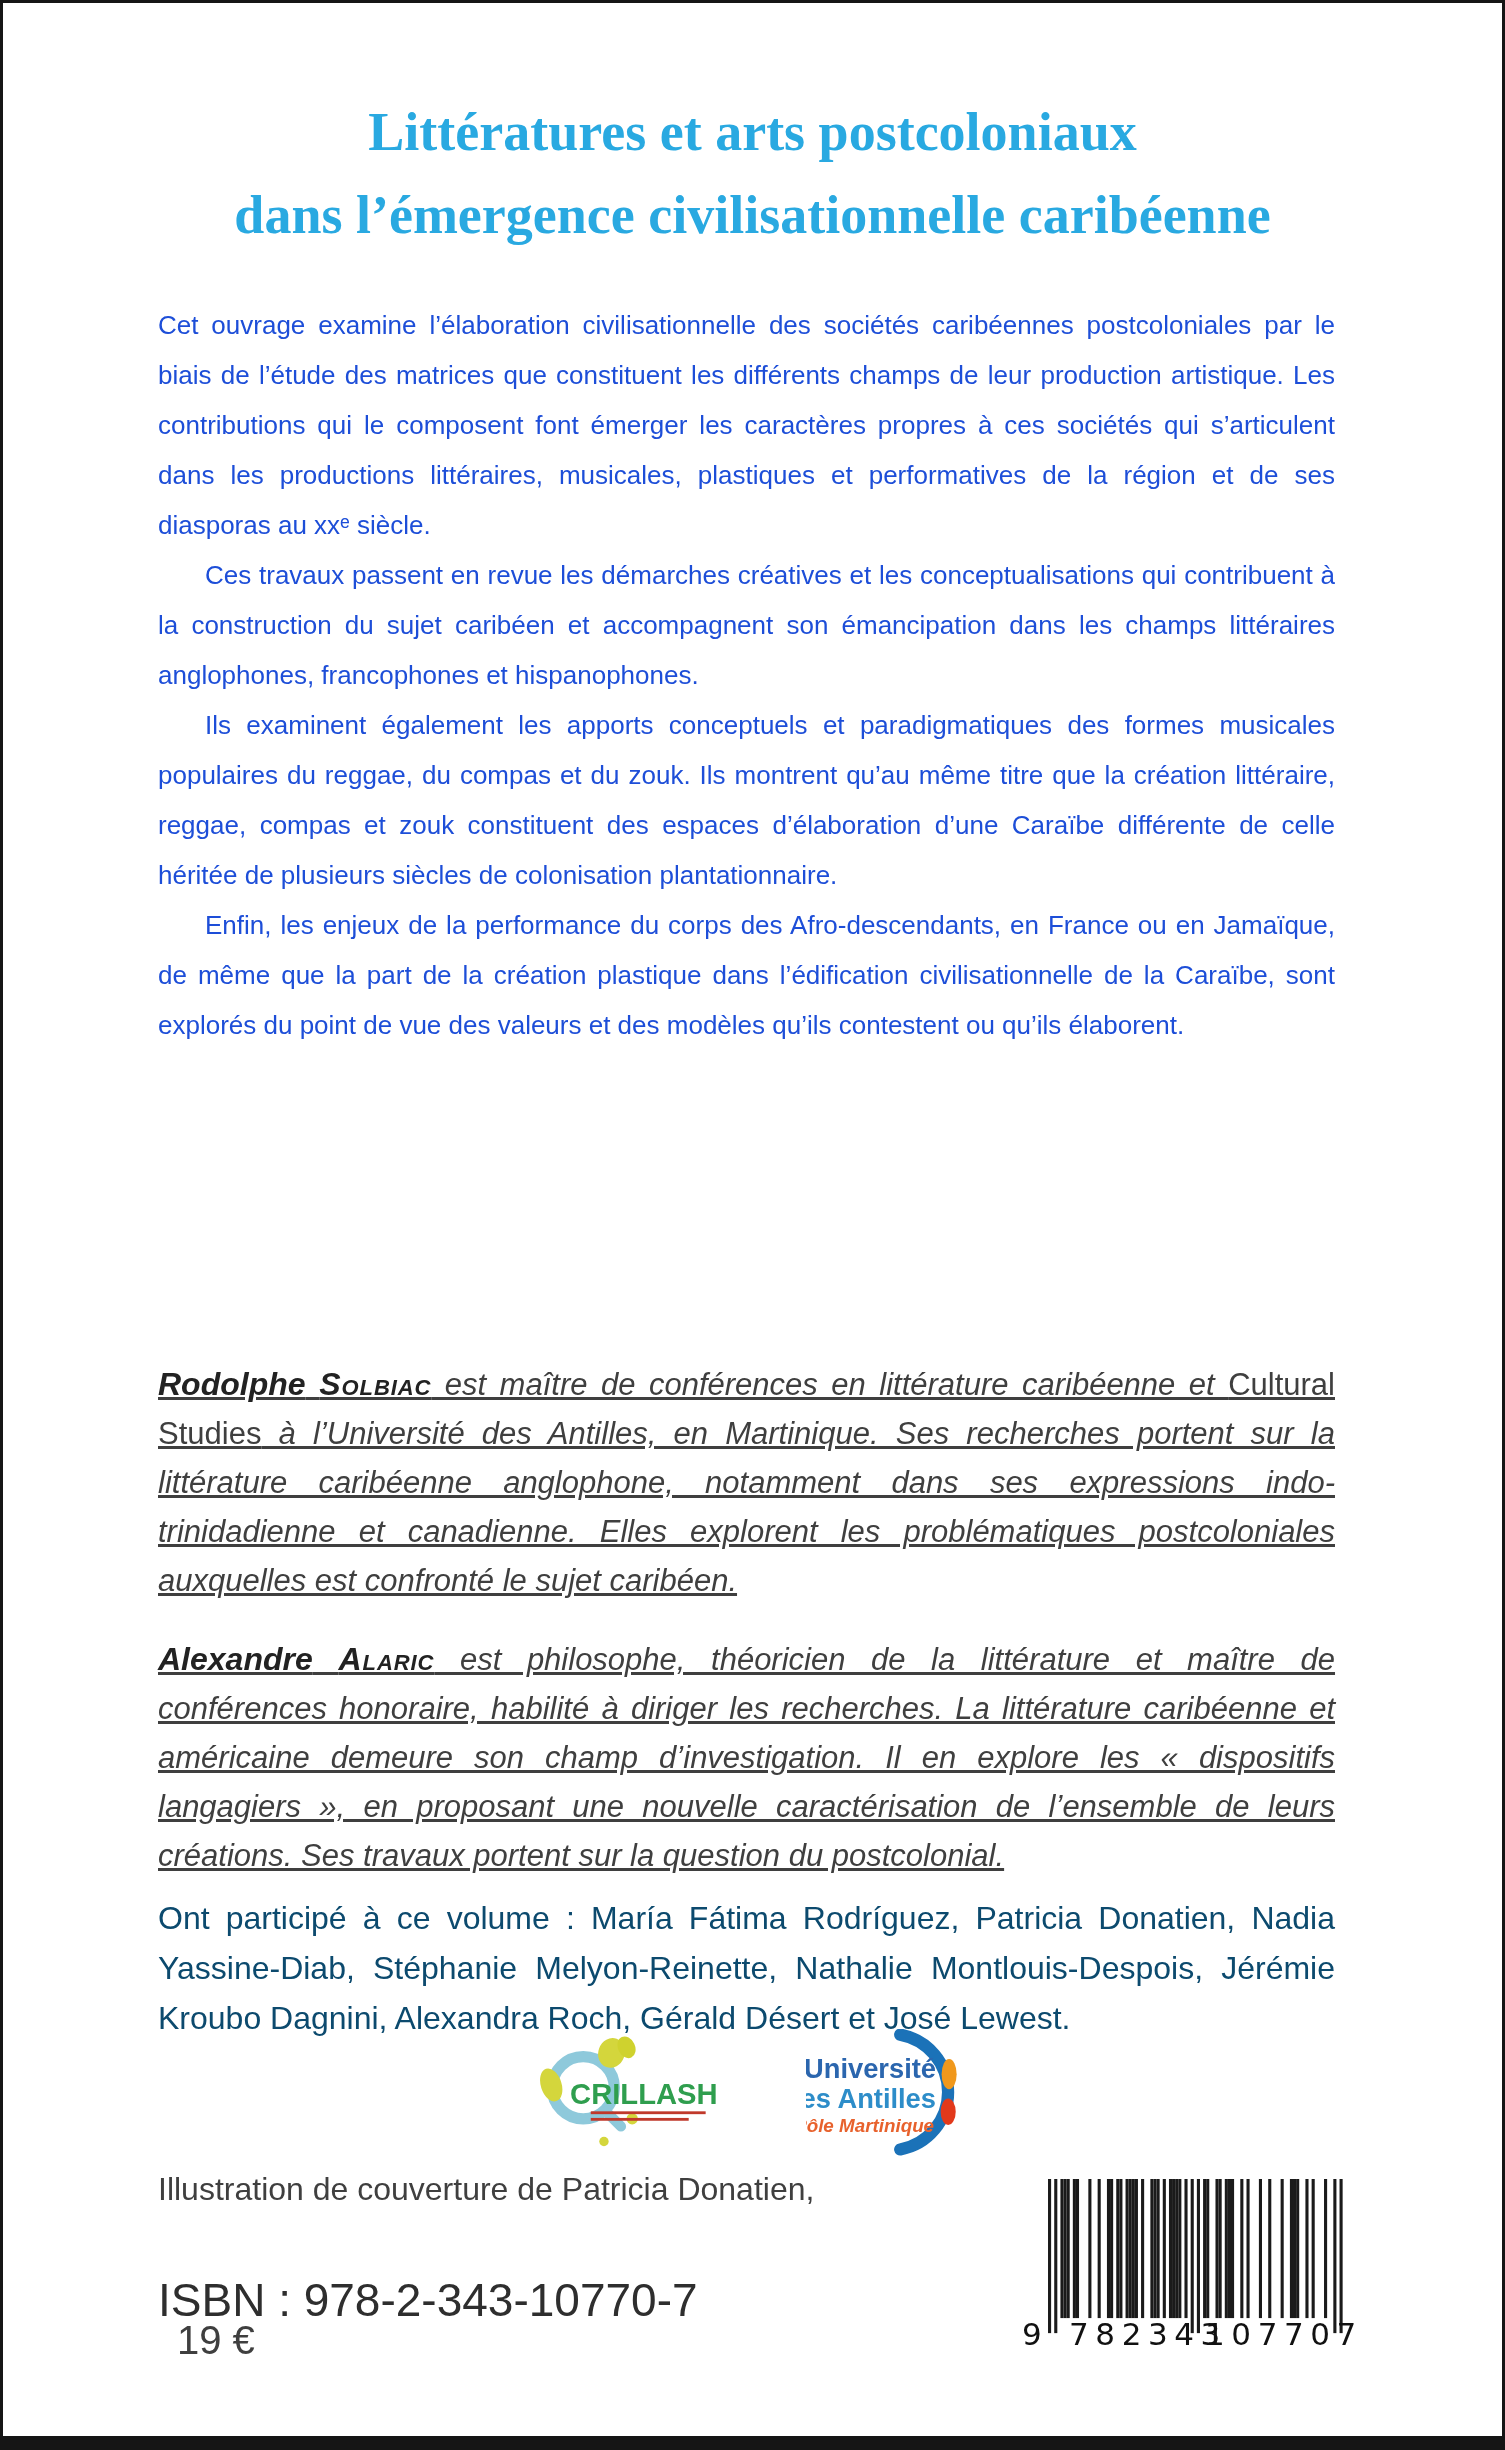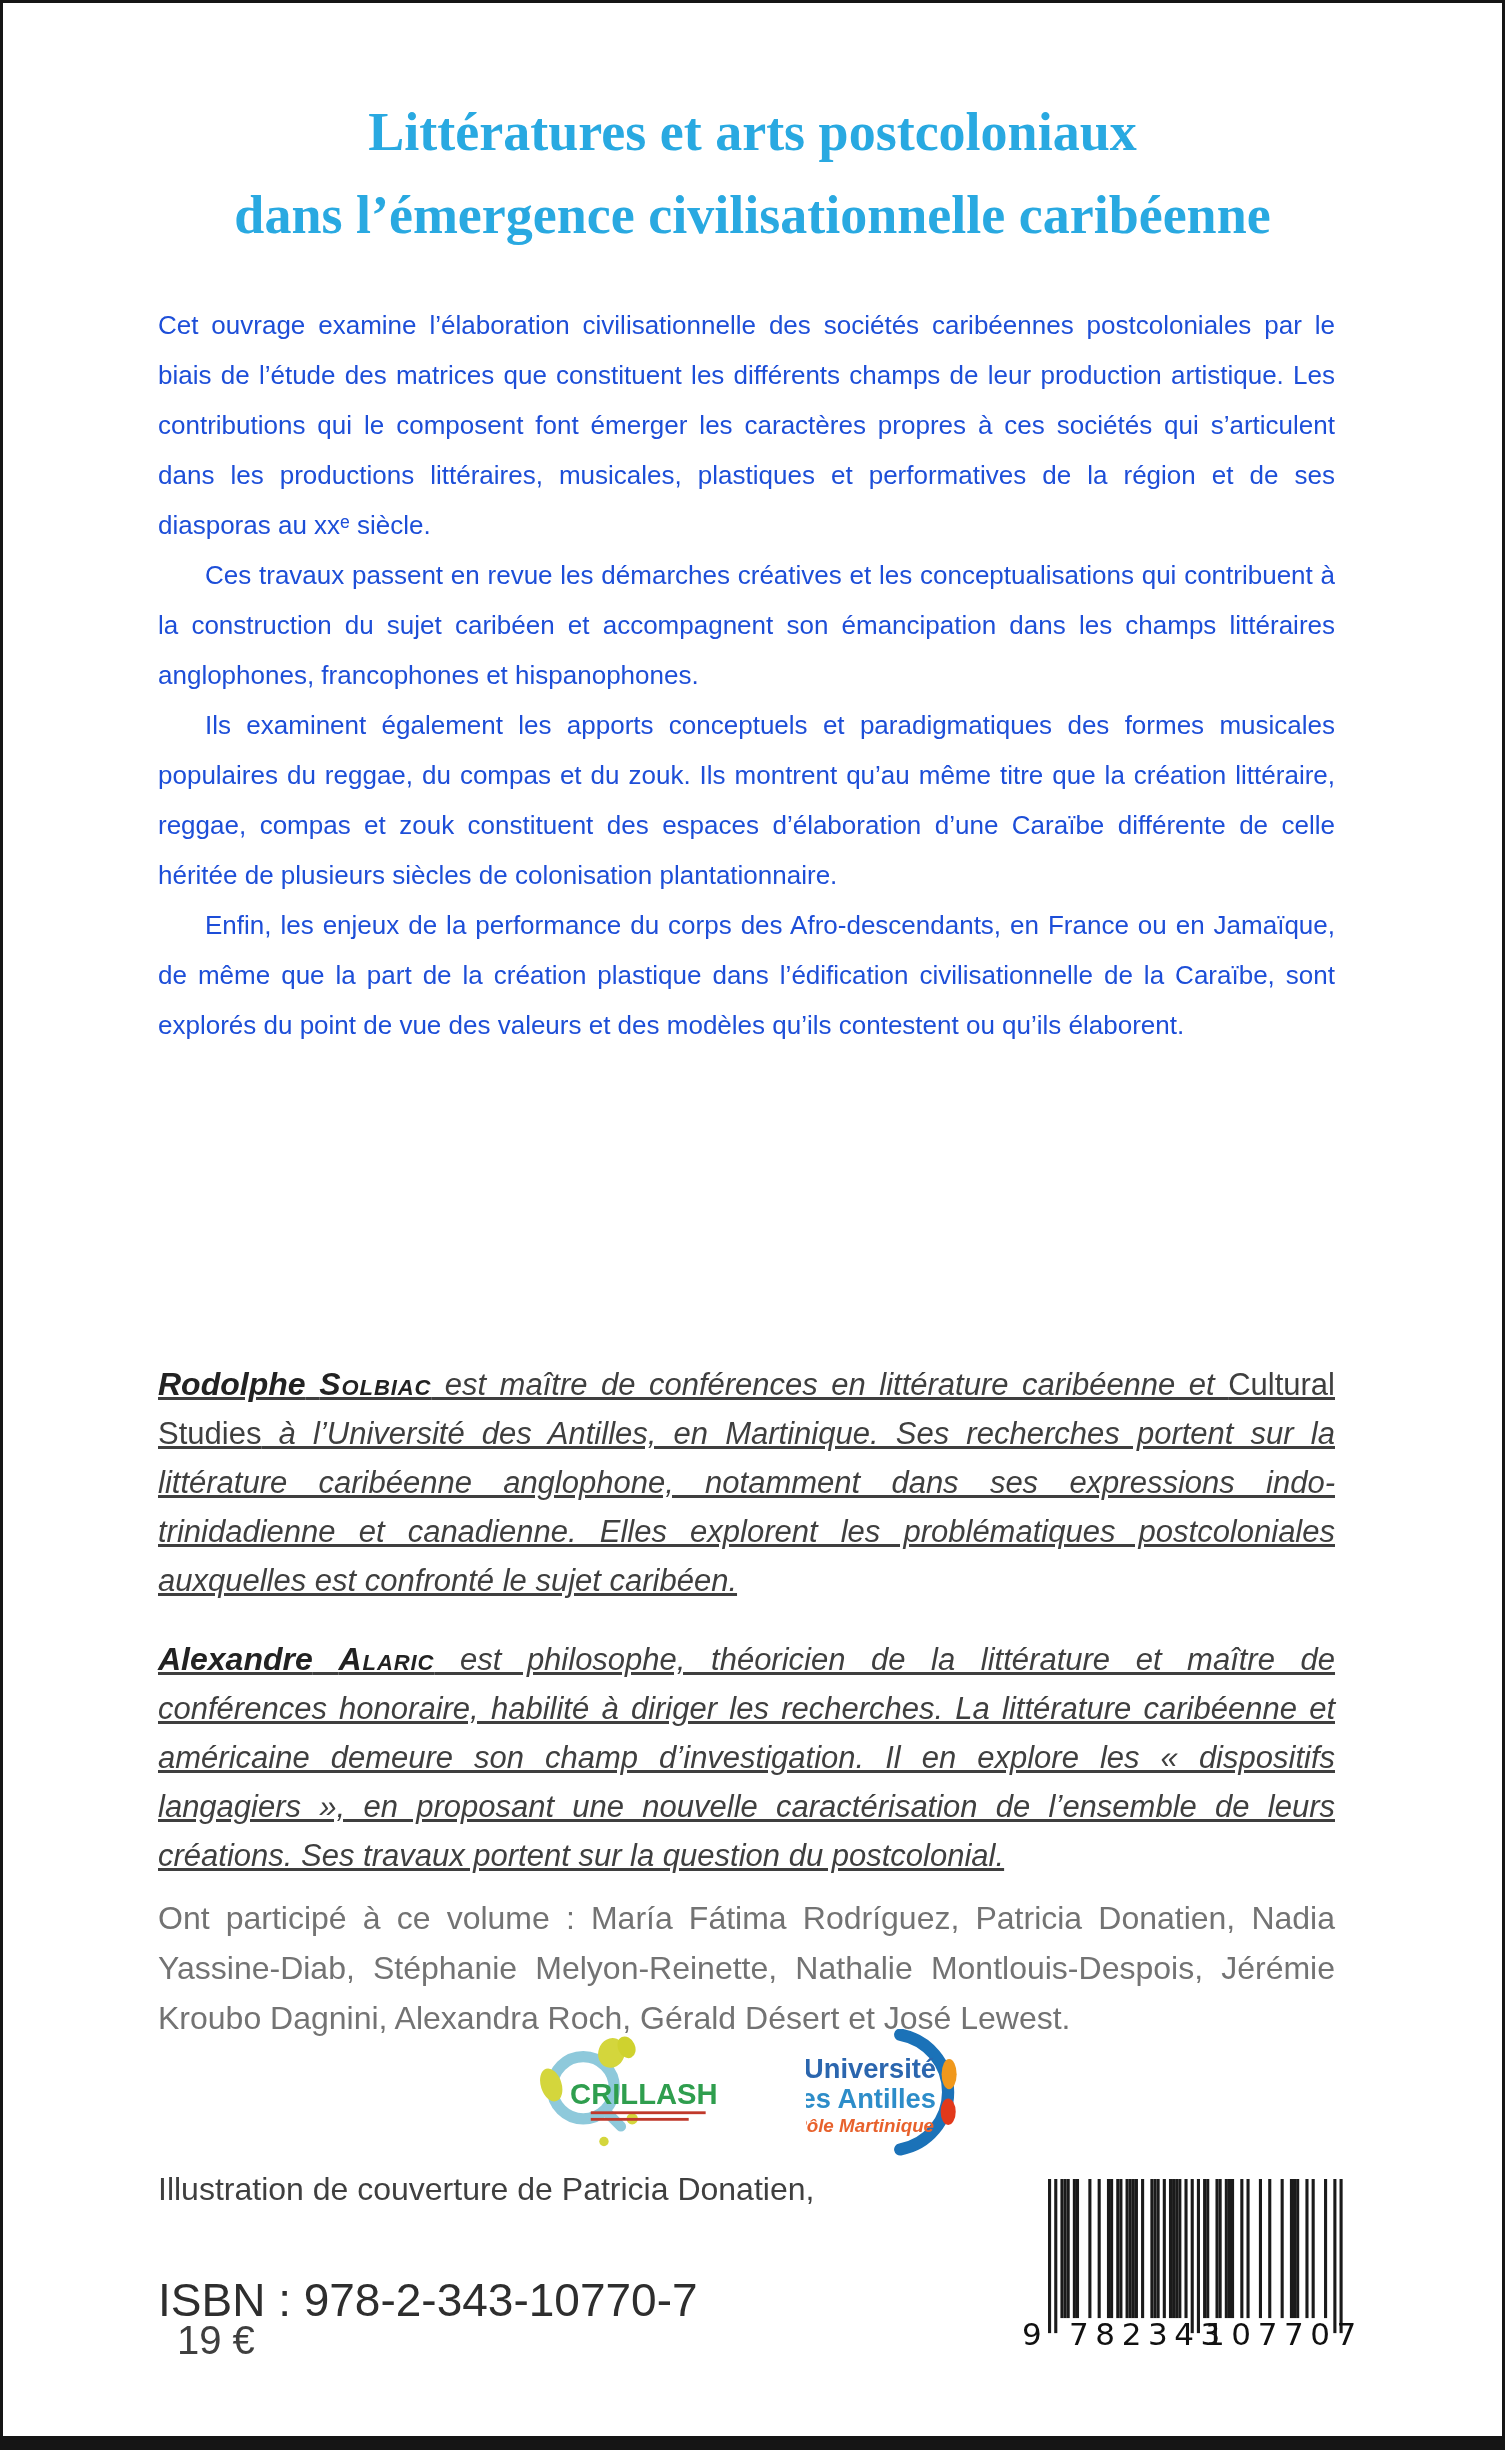--- a/index.html
+++ b/index.html
@@ -26,21 +26,21 @@
     font-size:31px; line-height:49px; text-align:justify;
     font-style:italic; color:#3f3f3f;text-decoration:underline;
   }
   .bio-1 { top:1357px; }
   .bio-2 { top:1632px; }
   .author-name { font-weight:bold; font-size:32px; color:#222; }
   .author-last { font-variant:small-caps; letter-spacing:0.9px; }
   .bio .roman { font-style:normal; }
   .contributors {
     position:absolute; left:155px; top:1890px; width:1177px;
-    font-size:32px; line-height:50px; text-align:justify; color:#737373; margin:0;
+    font-size:32px; line-height:50px; text-align:justify; color:#0c4a6e; margin:0;
   }
   .logo { position:absolute; }
   .logo-crillash { left:535px; top:2033px; }
   .logo-ua { left:803px; top:2026px; }
   .credit {
     position:absolute; left:155px; top:2165px; width:847px;
     font-size:32px; line-height:43px; color:#3f3f3f;
   }
   .credit .italic { font-style:italic; }
   .isbn { position:absolute; left:155px; top:2270px; font-size:46px; color:#2e2e2e; }

